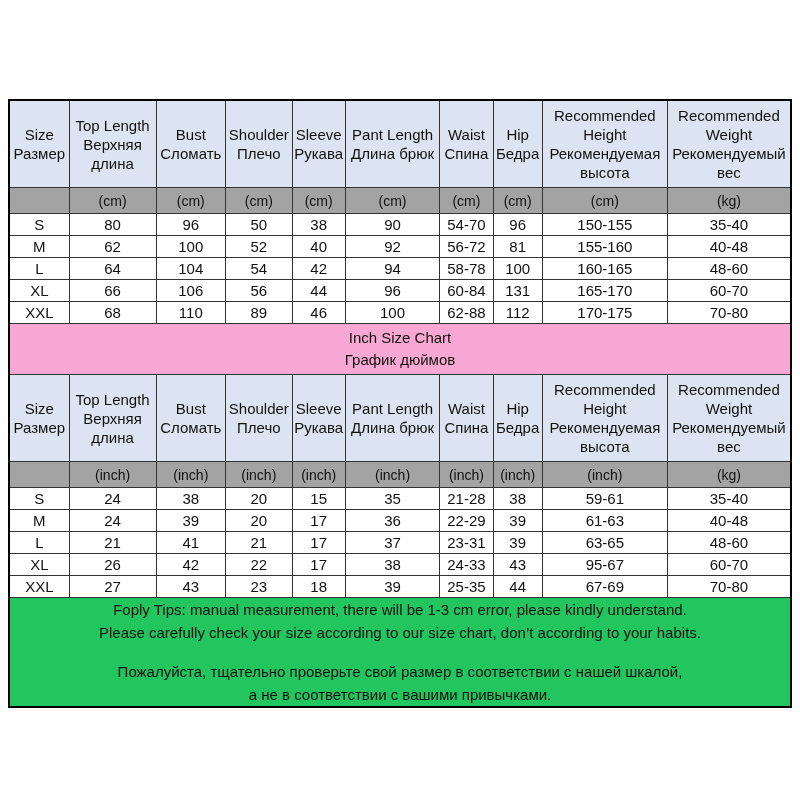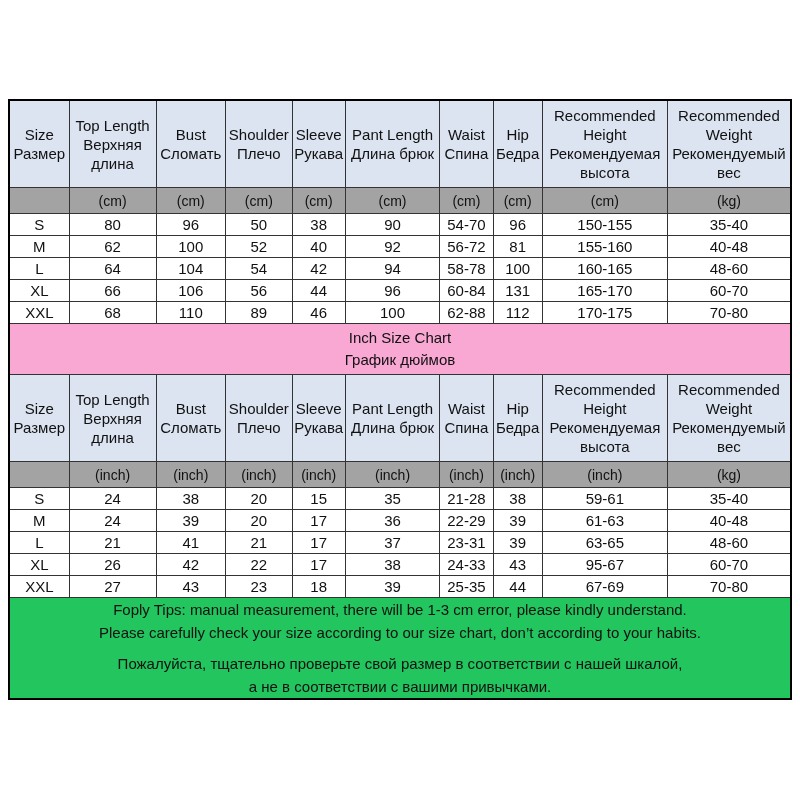--- a/index.html
+++ b/index.html
@@ -40,21 +40,21 @@
   tr.divider td{
     background:#f9a8d4;
     font-size:15px;line-height:22px;
     height:50px;
   }
   tr.notes td{
     background:#22c55e;
     font-size:15px;line-height:23px;
     height:100px;
   }
-  .note-ru-first{margin-top:8px;}
+  .note-ru-first{margin-top:16px;}
 </style>
 </head>
 <body>
 
 <div class="canvas">
   <table class="size-chart">
     <colgroup>
       <col style="width:7.7%">
         <col style="width:11.1%">
         <col style="width:8.9%">

